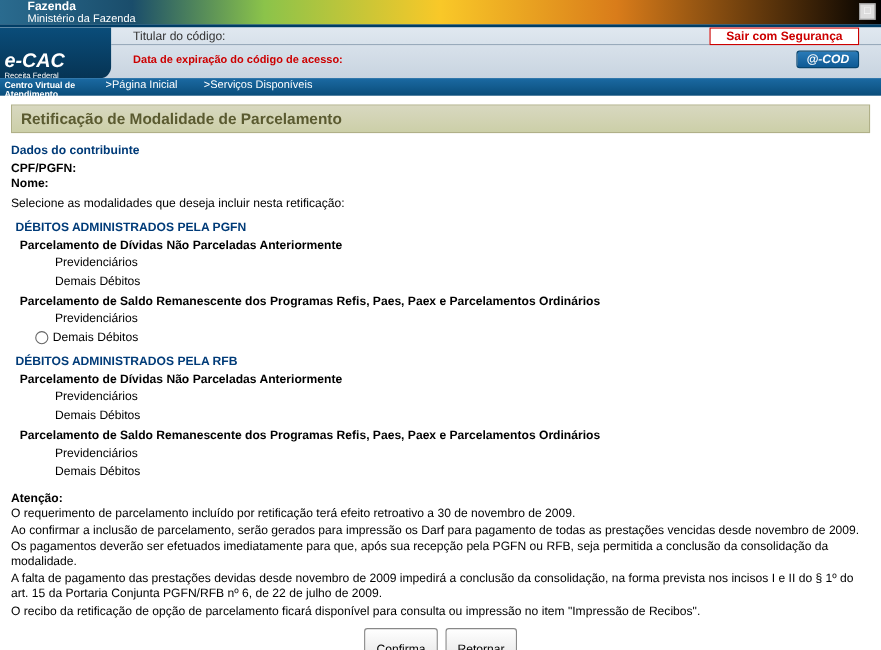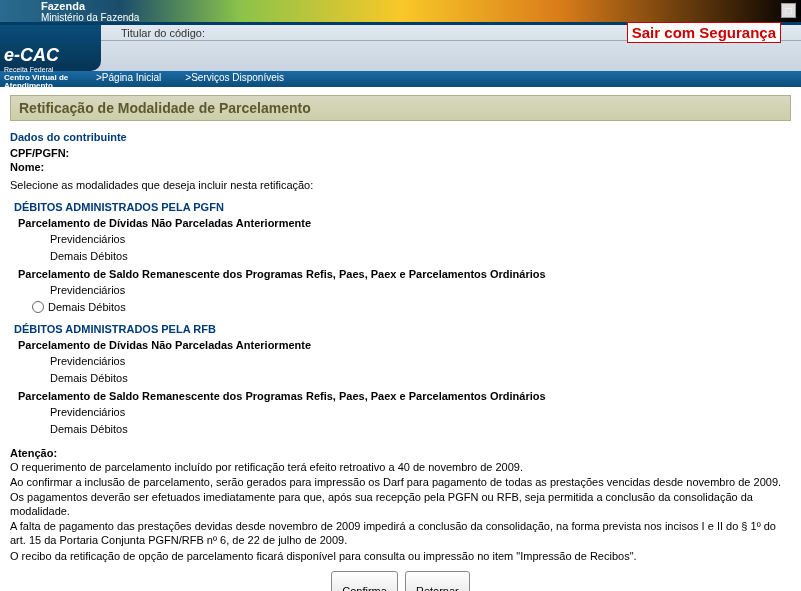--- a/index.html
+++ b/index.html
@@ -1,28 +1,28 @@
 <!DOCTYPE html>
 <html><head>
 <meta charset="utf-8">
 <style>
 *{box-sizing:border-box;margin:0;padding:0}
 body{font-family:Verdana,Arial,sans-serif;font-size:11px;color:#000;background:#fff;width:801px}
 .header-bar{height:22px;background:linear-gradient(to right,#2a6b8f 0%,#1a4d6b 15%,#8bc34a 30%,#f9c828 50%,#d97c1a 70%,#000 100%);position:relative;display:flex;align-items:center;color:#fff;font-size:10px}
-.header-bar .fazenda{padding-left:41px}
+.header-bar .fazenda{padding-left:25px}
 .header-bar .fazenda b{font-size:11px}
 .header-bar .maximize{position:absolute;right:5px;top:3px;width:15px;height:15px;background:#ddd;border:1px solid #999;display:flex;align-items:center;justify-content:center;font-size:10px;cursor:pointer}
 .blue-strip{height:3px;background:#003d66}
 .header-row2{display:flex;height:46px;background:linear-gradient(#e0e8f0,#c8d4e0)}
 .logo-box{width:101px;background:linear-gradient(#0a4d7a,#063454);color:#fff;font-size:8px;padding:20px 4px;border-radius:0 0 10px 0;position:relative}
 .logo-box .ecac{font-size:18px;font-weight:bold;font-style:italic}
 .logo-box .sub{font-size:7px;line-height:1}
 .header-right{flex:1;position:relative}
 .titular-line{height:16px;border-bottom:1px solid #9ab;padding:3px 20px;font-size:11px;color:#333;display:flex;justify-content:space-between;align-items:center}
-.sair-btn{background:#fff;border:1px solid #c00;color:#c00;font-size:15px;font-weight:bold;padding:1px 4px;cursor:pointer}
+.sair-btn{background:#fff;border:1px solid #c00;color:#c00;font-size:11px;font-weight:bold;padding:1px 14px;cursor:pointer}
 .codigo-line{height:26px;padding:4px 20px;display:flex;justify-content:space-between;align-items:center}
 .codigo-line .expira{color:#c00;font-size:10px;font-weight:bold}
 .ecod-badge{background:linear-gradient(#2a7bb8,#0f5a94);color:#fff;font-style:italic;font-weight:bold;font-size:11px;padding:1px 8px;border-radius:3px;border:1px solid #07456f}
 .nav-bar{background:linear-gradient(#1b6aa3,#0a4d7a);height:16px;display:flex;padding-left:84px}
 .nav-bar a{color:#fff;text-decoration:none;font-size:10px;padding:1px 12px;cursor:pointer}
 .content{padding:8px 10px}
 .title-bar{background:linear-gradient(#d8d8c0,#cccfa8);border:1px solid #b0b088;padding:4px 8px;font-size:14px;font-weight:bold;color:#5a5a30;margin-bottom:10px}
 .section-label{font-weight:bold;color:#003b78;font-size:11px;margin-bottom:4px}
 .field-line{font-size:11px;margin-bottom:2px}
 .instr{margin:6px 0 10px}
@@ -50,20 +50,24 @@
 <div class="header-row2">
   <div class="logo-box">
     <div class="ecac">e-CAC</div>
     <div class="sub">Receita Federal</div>
     <div class="sub" style="font-weight:bold;font-size:8px;margin-top:1px">Centro Virtual de Atendimento</div>
   </div>
   <div class="header-right">
     <div class="titular-line">
       <span>Titular do código:</span>
       <button class="sair-btn">Sair com Segurança</button>
+    </div>
+    <div class="codigo-line">
+      <span class="expira">Data de expiração do código de acesso:</span>
+      <span class="ecod-badge">@-COD</span>
     </div>
   </div>
 </div>
 
 <div class="nav-bar">
   <a>&gt;Página Inicial</a>
   <a>&gt;Serviços Disponíveis</a>
 </div>
 
 <div class="content">
@@ -101,21 +105,21 @@
     </div>
   <div class="sub-header">Parcelamento de Saldo Remanescente dos Programas Refis, Paes, Paex e Parcelamentos Ordinários</div>
   <div class="opt">
       <span>Previdenciários</span>
     </div>
   <div class="opt">
       <span>Demais Débitos</span>
     </div>
 
   <div class="attention">Atenção:</div>
-  <div class="para">O requerimento de parcelamento incluído por retificação terá efeito retroativo a 40 de novembro de 2009.</div>
+  <div class="para">O requerimento de parcelamento incluído por retificação terá efeito retroativo a 30 de novembro de 2009.</div>
   <div class="para">Ao confirmar a inclusão de parcelamento, serão gerados para impressão os Darf para pagamento de todas as prestações vencidas desde novembro de 2009. Os pagamentos deverão ser efetuados imediatamente para que, após sua recepção pela PGFN ou RFB, seja permitida a conclusão da consolidação da modalidade.</div>
   <div class="para">A falta de pagamento das prestações devidas desde novembro de 2009 impedirá a conclusão da consolidação, na forma prevista nos incisos I e II do § 1º do art. 15 da Portaria Conjunta PGFN/RFB nº 6, de 22 de julho de 2009.</div>
   <div class="para">O recibo da retificação de opção de parcelamento ficará disponível para consulta ou impressão no item "Impressão de Recibos".</div>
 
   <div class="btn-row">
     <button class="btn">Confirma</button>
     <button class="btn">Retornar</button>
   </div>
 </div>
 

